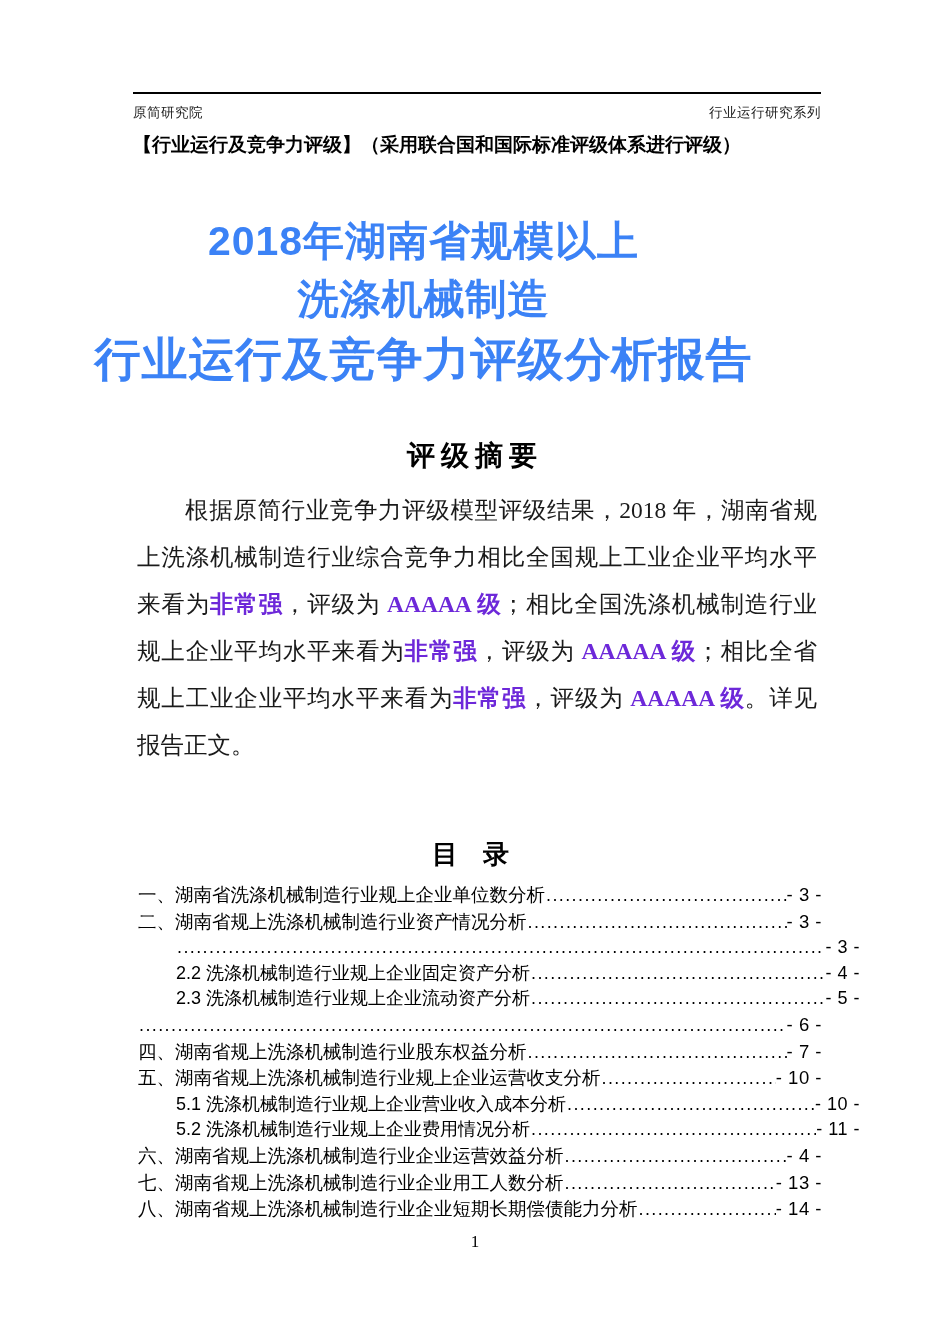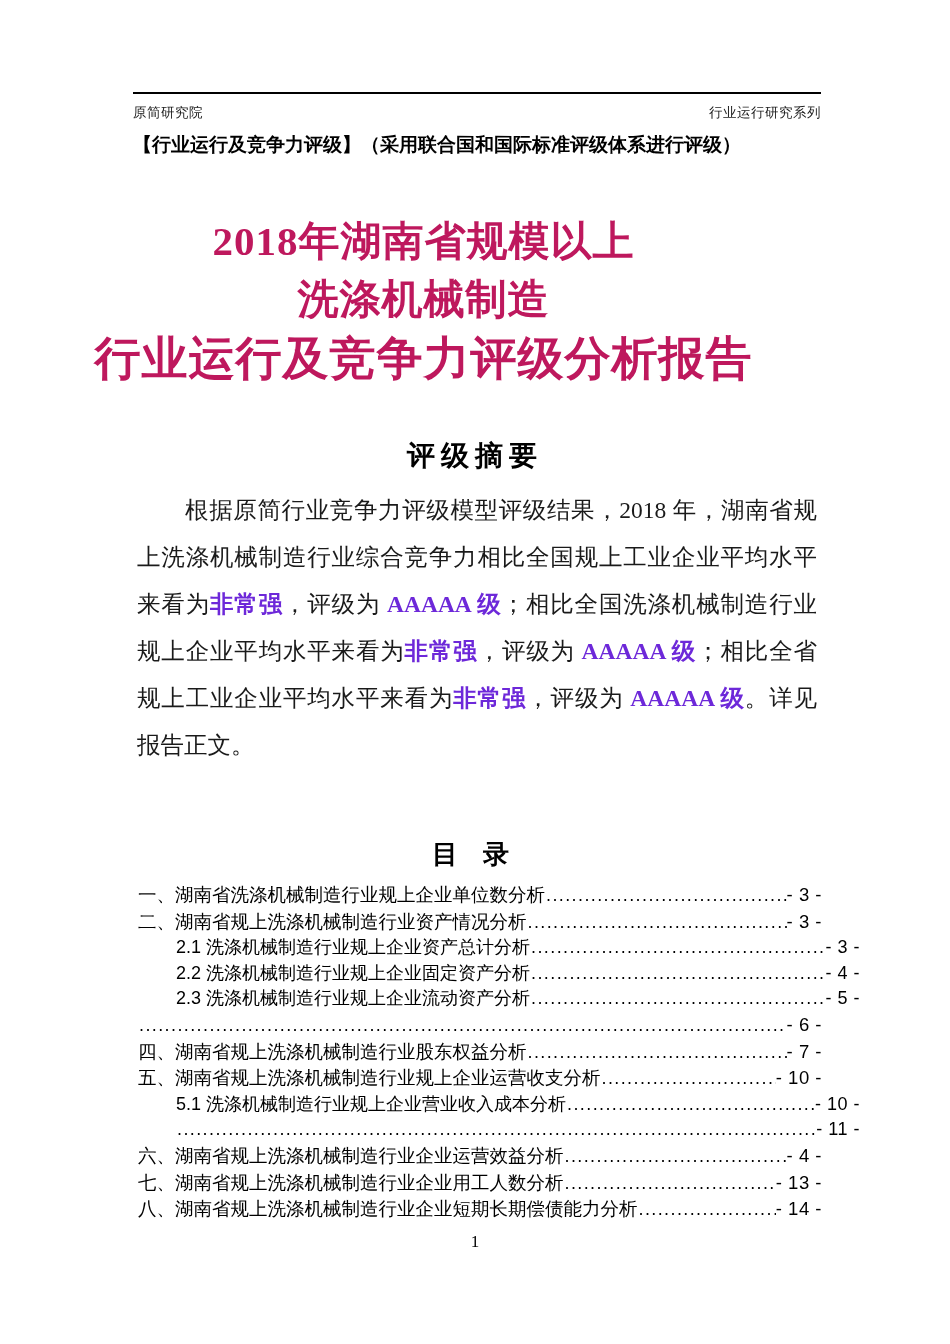--- a/index.html
+++ b/index.html
@@ -59,22 +59,22 @@
     white-space: nowrap;
   }
 
   
   .main-title {
     position: absolute;
     left: 0;
     top: 212px;
     width: 847px;
     text-align: center;
-    color: #be185d;
-    font-family: Liberation Serif, serif;
+    color: #3b82f6;
+    font-family: Liberation Sans, sans-serif;
     font-weight: bold;
   }
   .title-line-1, .title-line-2 {
     font-size: 41px;
     line-height: 58px;
     letter-spacing: 1px;
   }
   .title-line-3 {
     font-size: 46px;
     line-height: 62px;
@@ -208,21 +208,20 @@
         <span class="toc-title">一、湖南省洗涤机械制造行业规上企业单位数分析</span>
         <span class="toc-dots">............................................................................................................................................</span>
         <span class="toc-page">- 3 -</span>
       </div>
       <div class="toc-entry">
         <span class="toc-title">二、湖南省规上洗涤机械制造行业资产情况分析</span>
         <span class="toc-dots">............................................................................................................................................</span>
         <span class="toc-page">- 3 -</span>
       </div>
       <div class="toc-entry level-2">
-        <span class="toc-title">2.1 洗涤机械制造行业规上企业资产总计分析</span>
         <span class="toc-dots">............................................................................................................................................</span>
         <span class="toc-page">- 3 -</span>
       </div>
       <div class="toc-entry level-2">
         <span class="toc-title">2.2 洗涤机械制造行业规上企业固定资产分析</span>
         <span class="toc-dots">............................................................................................................................................</span>
         <span class="toc-page">- 4 -</span>
       </div>
       <div class="toc-entry level-2">
         <span class="toc-title">2.3 洗涤机械制造行业规上企业流动资产分析</span>
@@ -242,20 +241,21 @@
         <span class="toc-title">五、湖南省规上洗涤机械制造行业规上企业运营收支分析</span>
         <span class="toc-dots">............................................................................................................................................</span>
         <span class="toc-page">- 10 -</span>
       </div>
       <div class="toc-entry level-2">
         <span class="toc-title">5.1 洗涤机械制造行业规上企业营业收入成本分析</span>
         <span class="toc-dots">............................................................................................................................................</span>
         <span class="toc-page">- 10 -</span>
       </div>
       <div class="toc-entry level-2">
+        <span class="toc-title">5.2 洗涤机械制造行业规上企业费用情况分析</span>
         <span class="toc-dots">............................................................................................................................................</span>
         <span class="toc-page">- 11 -</span>
       </div>
       <div class="toc-entry">
         <span class="toc-title">六、湖南省规上洗涤机械制造行业企业运营效益分析</span>
         <span class="toc-dots">............................................................................................................................................</span>
         <span class="toc-page">- 4 -</span>
       </div>
       <div class="toc-entry">
         <span class="toc-title">七、湖南省规上洗涤机械制造行业企业用工人数分析</span>

